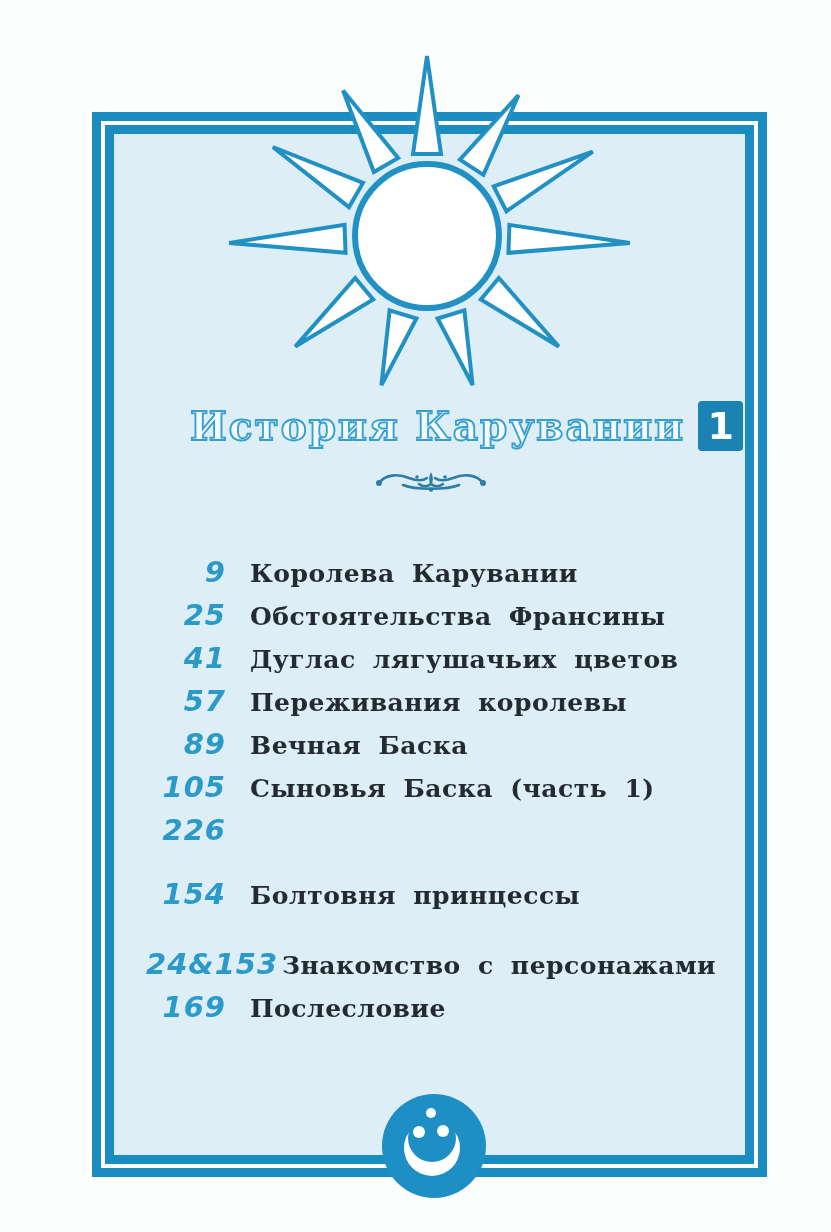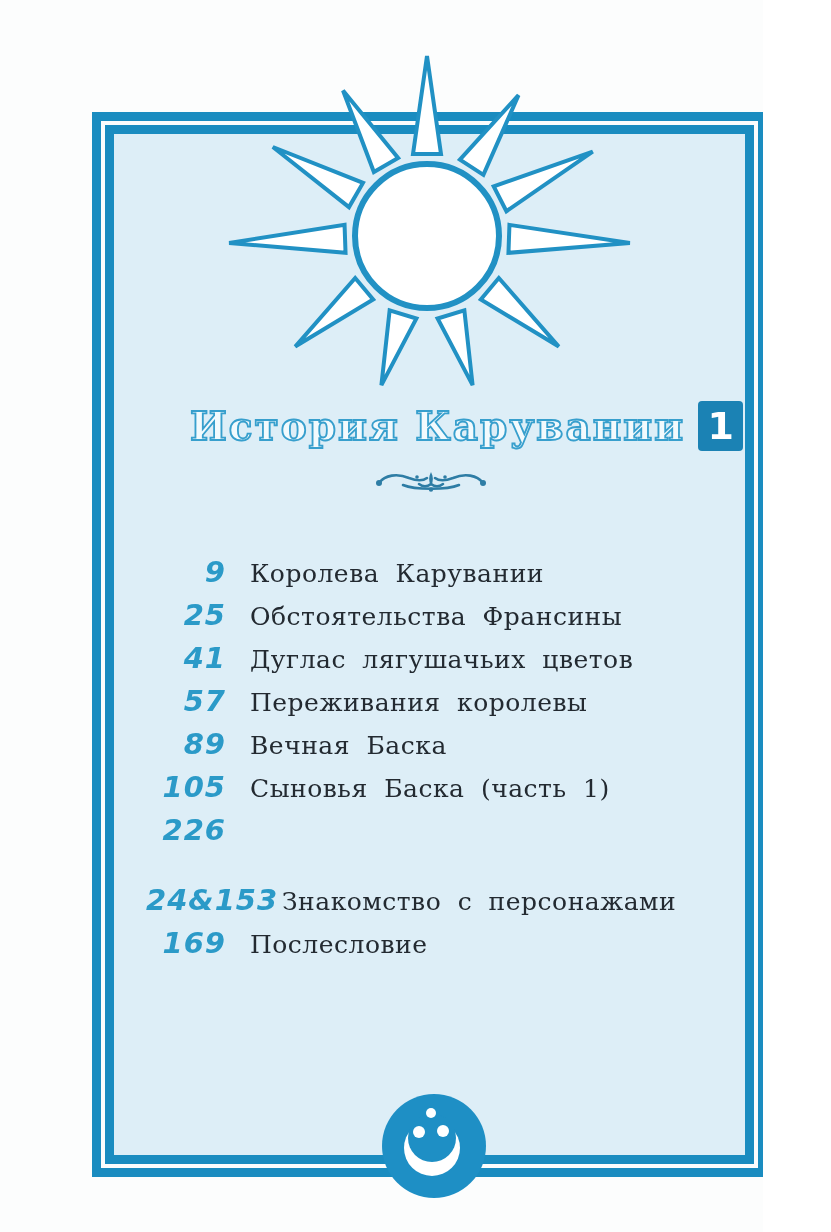--- a/index.html
+++ b/index.html
@@ -1,18 +1,18 @@
 <!DOCTYPE html>
 <html><head>
 <meta charset="utf-8">
 <style>
   html,body{margin:0;padding:0;}
   .page{
     position:relative;
-    width:763px;height:1232px;
+    width:831px;height:1232px;
     background:#fcfdfd;
     overflow:hidden;
     font-family:"DejaVu Serif", serif;
   }
   
   .frame{
     position:absolute;
     left:92px;top:112px;width:675px;height:1065px;
     box-sizing:border-box;
     border:9px solid #1a8cc0;
@@ -86,21 +86,21 @@
     font-style:italic;
     font-weight:bold;
     font-size:29px;
     color:#2b9ac8;
     letter-spacing:1px;
     white-space:nowrap;
   }
   .toc-label{
     margin-left:24px;
     font-family:"DejaVu Serif", serif;
-    font-weight:normal;
+    font-weight:bold;
     font-size:25px;
     color:#232a31;
     letter-spacing:0.5px;
     word-spacing:8px;
     white-space:nowrap;
   }
   
   .logo{
     position:absolute;
     left:374px;top:1086px;
@@ -178,20 +178,24 @@
       <span class="toc-num">89</span>
       <span class="toc-label">Вечная Баска</span>
     </div>
     <div class="toc-row">
       <span class="toc-num">105</span>
       <span class="toc-label">Сыновья Баска (часть 1)</span>
     </div>
     <div class="toc-row">
       <span class="toc-num">226</span>
     </div>
+    <div class="toc-row gap-lg">
+      <span class="toc-num">154</span>
+      <span class="toc-label">Болтовня принцессы</span>
+    </div>
     <div class="toc-row gap-xl">
       <span class="toc-num">24&amp;153</span>
       <span class="toc-label">Знакомство с персонажами</span>
     </div>
     <div class="toc-row">
       <span class="toc-num">169</span>
       <span class="toc-label">Послесловие</span>
     </div>
   </div>
 

